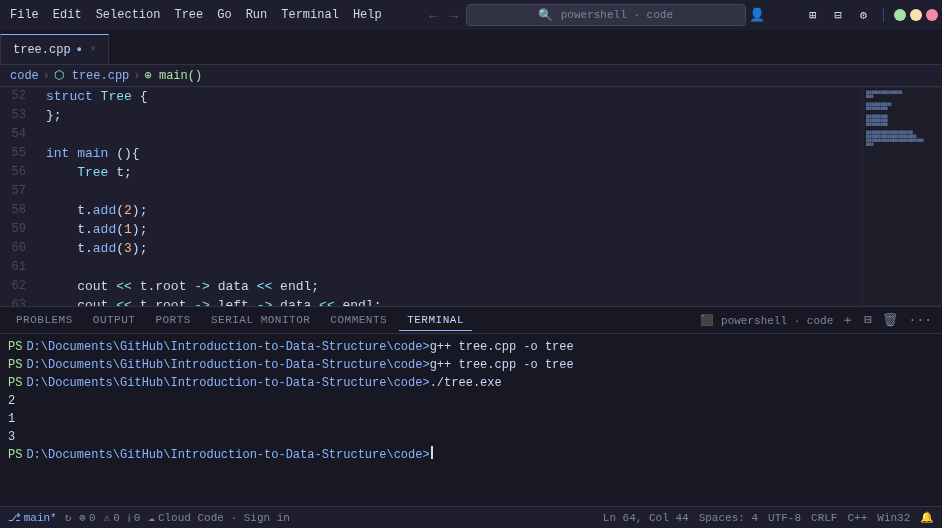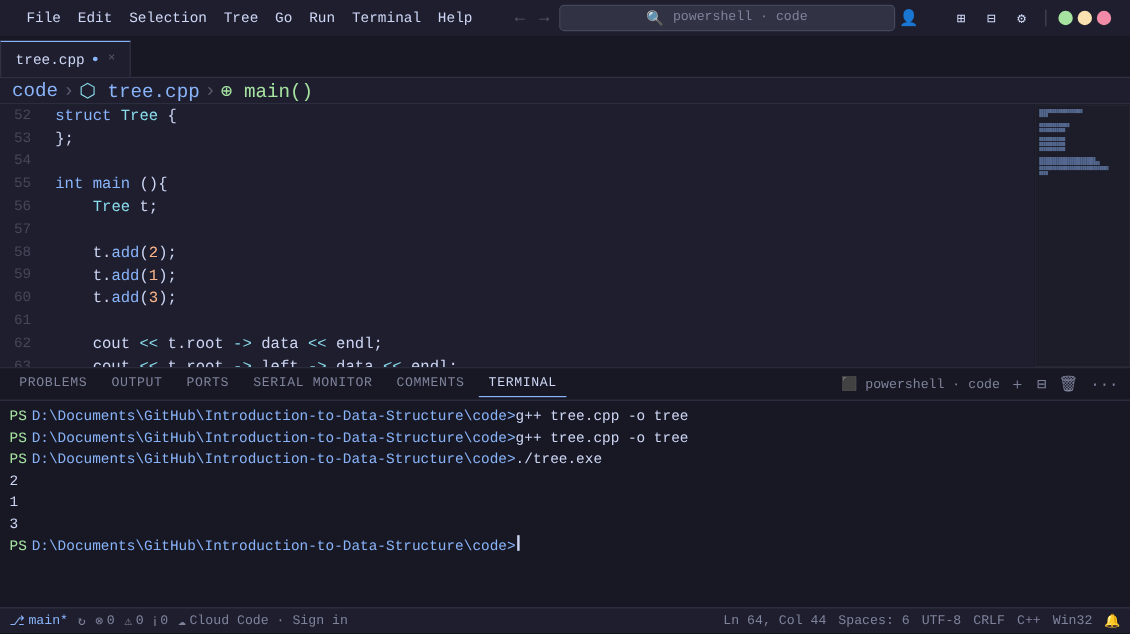--- a/index.html
+++ b/index.html
@@ -15,21 +15,21 @@
       flex-direction: column;
     }
 
     
     .title-bar {
       height: 30px;
       background: #1e1e2e;
       display: flex;
       align-items: center;
       justify-content: space-between;
-      padding: 0 16px;
+      padding: 0 4px;
       flex-shrink: 0;
     }
     .title-bar-left {
       display: flex;
       align-items: center;
       gap: 8px;
     }
     .menu-items {
       display: flex;
       align-items: center;
@@ -126,21 +126,21 @@
       margin-left: 2px;
     }
 
     
     .breadcrumb {
       height: 22px;
       background: #1e1e2e;
       display: flex;
       align-items: center;
       padding: 0 10px;
-      font-size: 16px;
+      font-size: 12px;
       color: #7f849c;
       gap: 4px;
       flex-shrink: 0;
       border-bottom: 1px solid #313244;
     }
     .breadcrumb-sep { color: #585b70; }
     .breadcrumb-item { color: #89b4fa; }
     .breadcrumb-item.func { color: #a6e3a1; }
 
     
@@ -545,20 +545,20 @@
       <span>ℹ</span>
       <span> 0</span>
     </div>
     <div class="status-item">
       <span>☁</span>
       <span>Cloud Code · Sign in</span>
     </div>
   </div>
   <div class="status-right">
     <span>Ln 64, Col 44</span>
-    <span>Spaces: 6</span>
+    <span>Spaces: 4</span>
     <span>UTF-8</span>
     <span>CRLF</span>
     <span>C++</span>
     <span>Win32</span>
     <span>🔔</span>
   </div>
 </div>
 
 </body></html>

